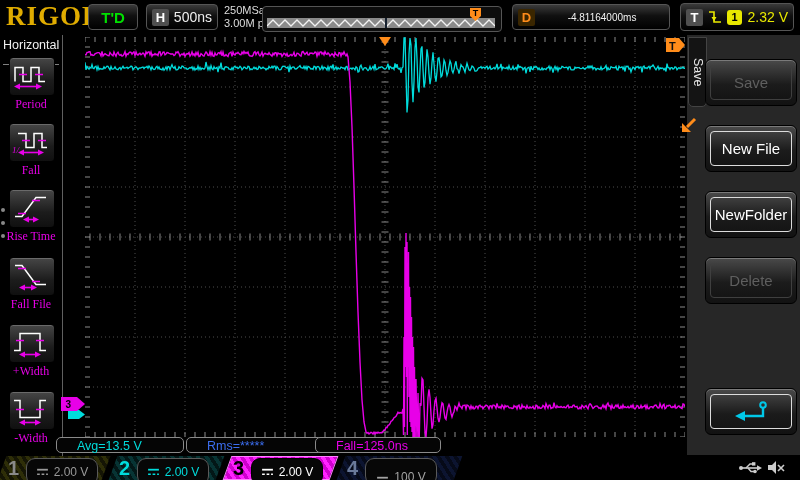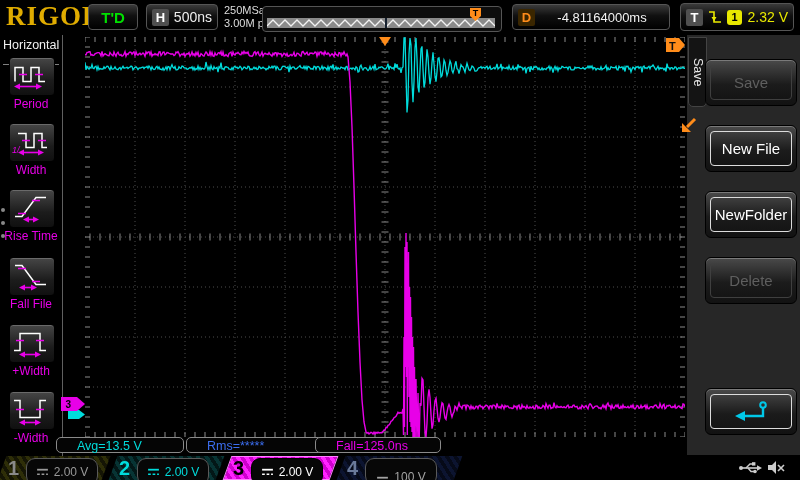--- a/index.html
+++ b/index.html
@@ -23,30 +23,30 @@
   
   #preview{left:262px;top:6px;width:238px;height:24px;border:1px solid #555;border-radius:4px;
            background:#0d0d0d;}
   #pv-band{left:4px;top:11px;width:228px;height:10px;background:#8a8a8a;}
   #pv-notch{left:118px;top:0;width:2px;height:10px;background:#15202e;}
   #pv-t{left:207px;top:1px;width:11px;height:13px;background:#ff8c1a;
         clip-path:polygon(0 0,100% 0,100% 62%,50% 100%,0 62%);
         color:#000;font-size:9px;font-weight:bold;text-align:center;line-height:10px;}
   #d-box{left:512px;top:4px;width:158px;}
   #d-box .sq{background:#3a2600;color:#ff8c1a;}
-  #d-box .val{color:#f2f2f2;font-size:13px;margin:8px auto;}
+  #d-box .val{color:#f2f2f2;font-size:10px;margin:8px auto;}
   #t-box{left:680px;top:3px;width:114px;height:28px;}
   #t-box .val{color:#e8e800;font-size:14px;margin-left:auto;}
   #trig-src{display:inline-flex;width:15px;height:15px;background:#e8e800;border-radius:3px;
             align-items:center;justify-content:center;color:#000;font-weight:bold;font-size:11px;}
   
   #leftmenu{left:0;top:35px;width:62px;height:445px;background:#000;border-right:1px solid #606060;}
   #lm-title{left:3px;top:3px;width:56px;color:#f0f0f0;font-size:12.5px;
             border-bottom:1px solid #808080;padding-bottom:12px;}
-  .menu-item{left:0;width:62px;height:66px;text-align:center;}
+  .menu-item{left:0;width:62px;height:66px;text-align:center;font-family:Liberation Serif, serif;}
   .menu-btn{position:absolute;left:9px;top:0;width:44px;height:37px;border-radius:4px;
             background:linear-gradient(#464646,#1c1c1c 60%,#101010);border:1px solid #000;
             box-shadow:inset 0 1px 0 #6a6a6a;}
   .menu-label{position:absolute;top:40px;width:100%;color:#e800e8;font-size:12px;}
   .dots{left:1px;width:5px;}
   .dots i{display:block;width:4px;height:4px;border-radius:50%;background:#888;margin:9px 0;}
   
   #rightpanel{left:687px;top:35px;width:113px;height:420px;background:#272727;}
   #save-tab{left:688px;top:37px;width:17px;height:68px;background:#141414;border:1px solid #444;
             border-radius:0 0 5px 5px;display:flex;align-items:center;justify-content:center;}
@@ -149,21 +149,21 @@
       <div class="menu-btn">
         <svg width="42" height="35" viewBox="0 0 42 32">
           <path d="M8,8 H16 V22 H24 V8 H32 V22 H37" fill="none" stroke="#fff" stroke-width="1.5"></path>
           <path d="M12,15 H20 M28,15 H36" stroke="#e800e8" stroke-width="1.6"></path>
           <text x="2" y="27" font-size="9" fill="#e800e8" font-style="italic">1/</text>
           <path d="M12,27 H30" stroke="#e800e8" stroke-width="1.6"></path>
           <polygon points="8,27 14,24 14,30" fill="#e800e8"></polygon>
             <polygon points="34,27 28,24 28,30" fill="#e800e8"></polygon>
         </svg>
       </div>
-      <div class="menu-label">Width</div>
+      <div class="menu-label">Fall</div>
     </div>
 
     <div class="abs menu-item" style="top:154px">
       <div class="abs dots" style="top:10px">
           <i></i>
           <i></i>
           <i></i>
         </div>
       <div class="menu-btn">
         <svg width="42" height="35" viewBox="0 0 42 32">

